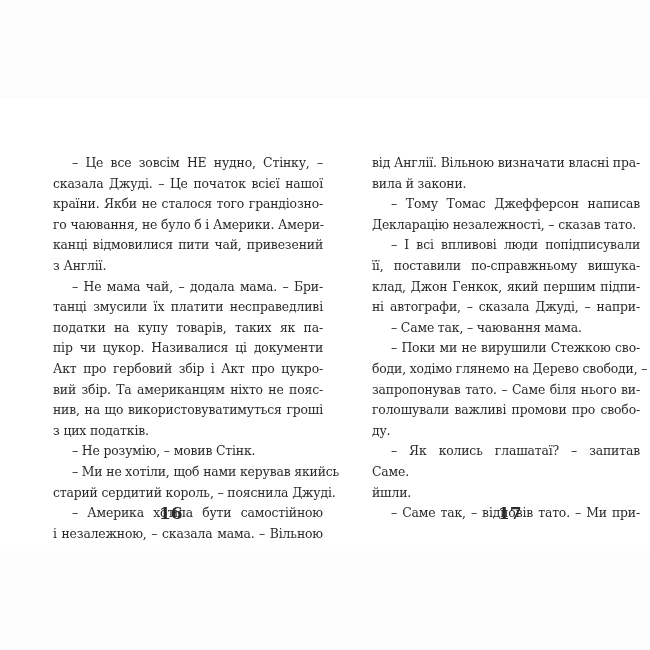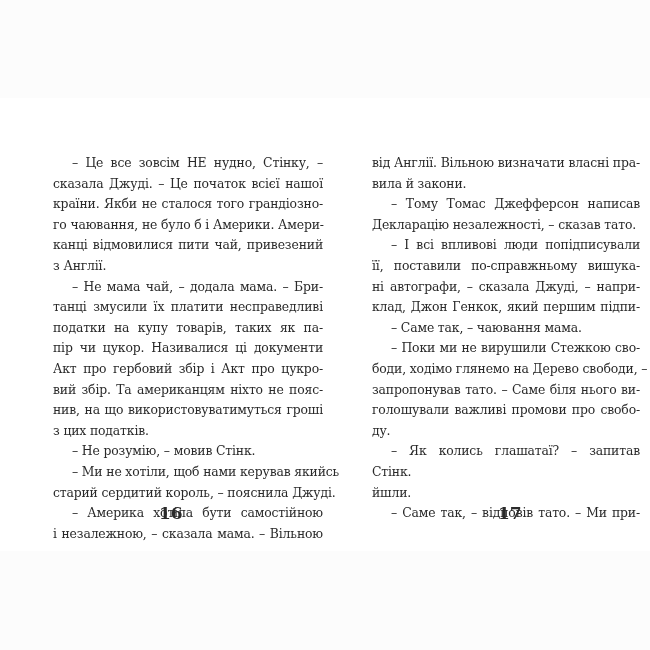--- a/index.html
+++ b/index.html
@@ -87,29 +87,29 @@
     </div>
   <div class="page-number pn-left">16</div>
 
   <div class="page page-right" id="right-page">
       <span class="line">від Англії. Вільною визначати власні пра-</span>
       <span class="line last">вила й закони.</span>
       <span class="line indent">– Тому Томас Джефферсон написав</span>
       <span class="line last">Декларацію незалежності, – сказав тато.</span>
       <span class="line indent">– І всі впливові люди попідписували</span>
       <span class="line">її, поставили по-справжньому вишука-</span>
+      <span class="line">клад, Джон Генкок, який першим підпи-</span>
       <span class="line">ні автографи, – сказала Джуді, – напри-</span>
-      <span class="line">клад, Джон Генкок, який першим підпи-</span>
       <span class="line indent last">– Саме так, – чаювання мама.</span>
       <span class="line indent">– Поки ми не вирушили Стежкою сво-</span>
       <span class="line">боди, ходімо глянемо на Дерево свободи, –</span>
       <span class="line">запропонував тато. – Саме біля нього ви-</span>
       <span class="line">голошували важливі промови про свобо-</span>
       <span class="line last">ду.</span>
       <span class="line indent">– Як колись глашатаї? – запитав</span>
-      <span class="line last">Стінк.</span>
+      <span class="line last">Саме.</span>
       <span class="line last">йшли.</span>
       <span class="line indent">– Саме так, – відповів тато. – Ми при-</span>
     </div>
   <div class="page-number pn-right">17</div>
 </div>
 
 <div class="band band-bottom"></div>
 
 </body></html>

